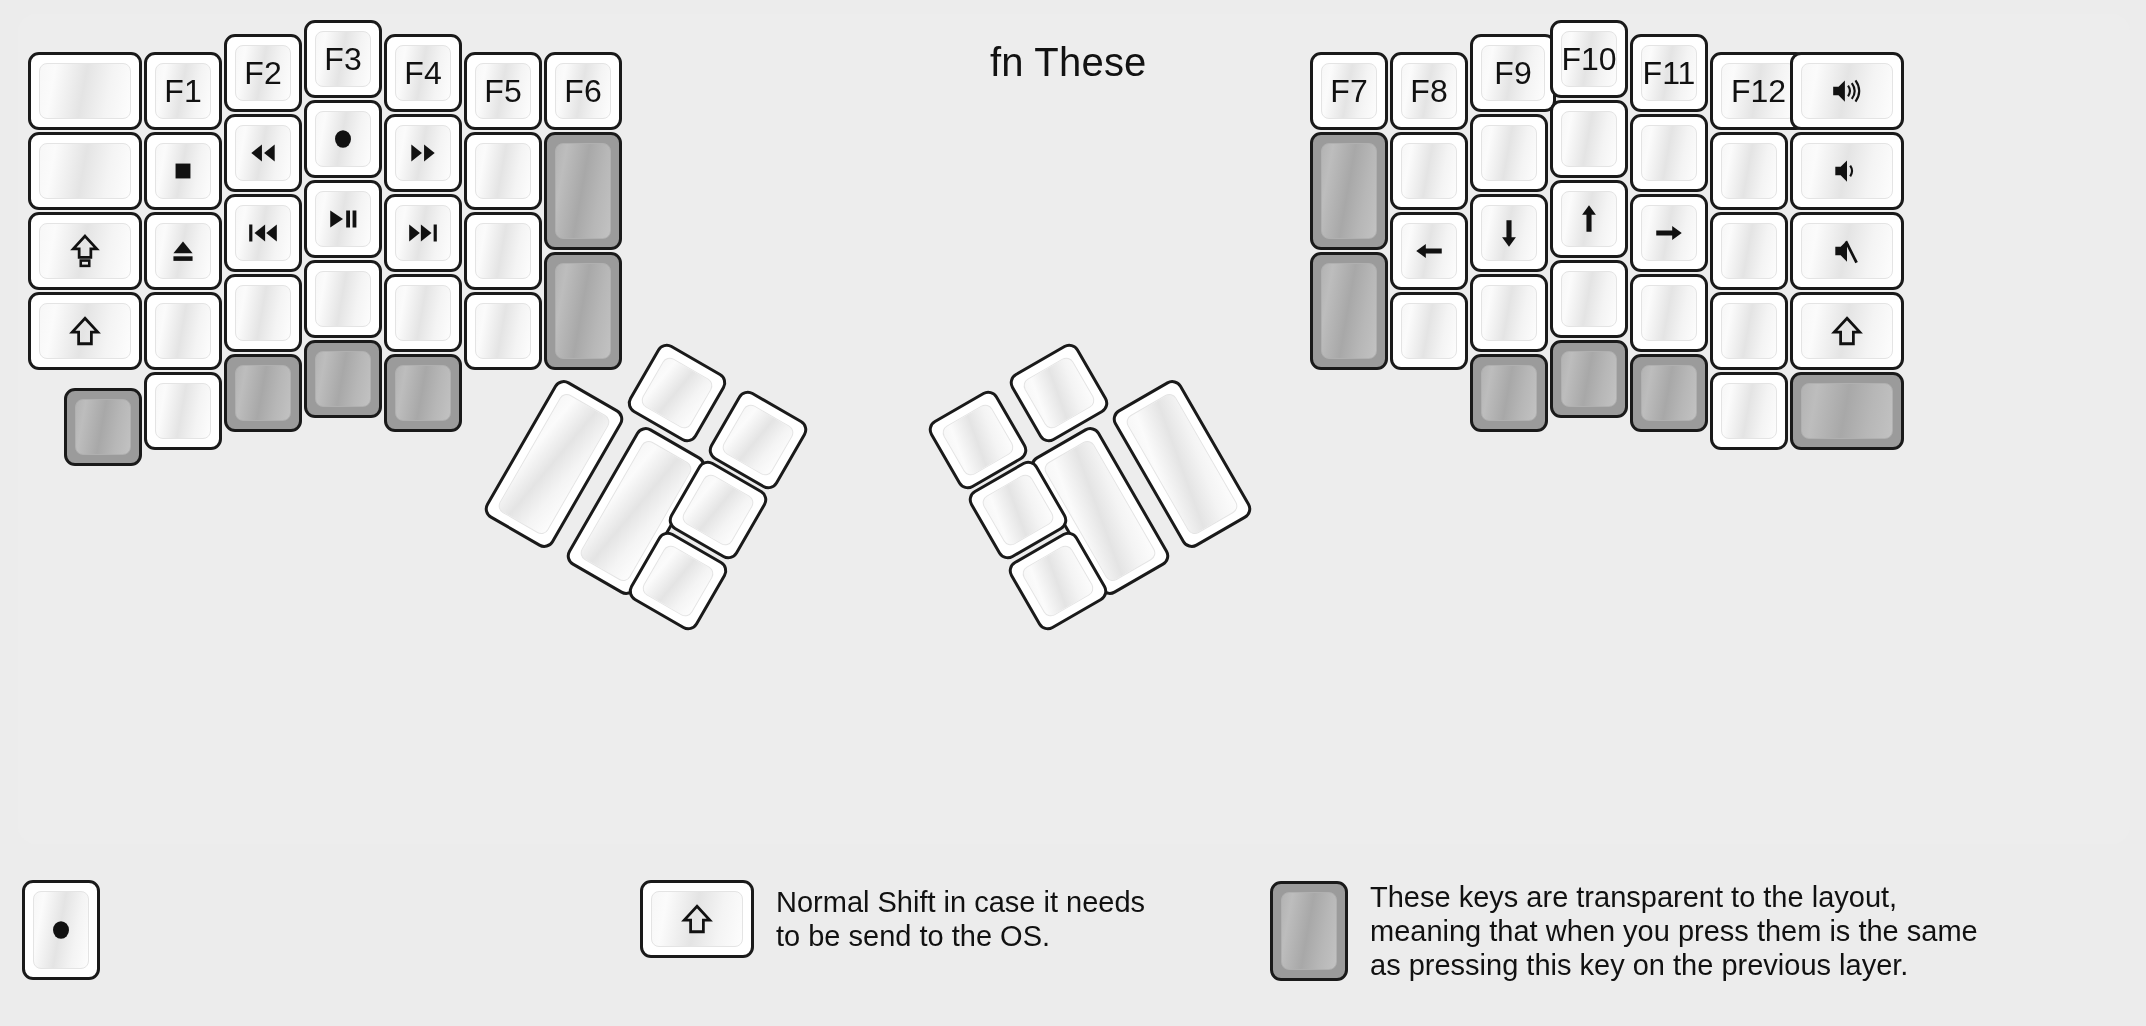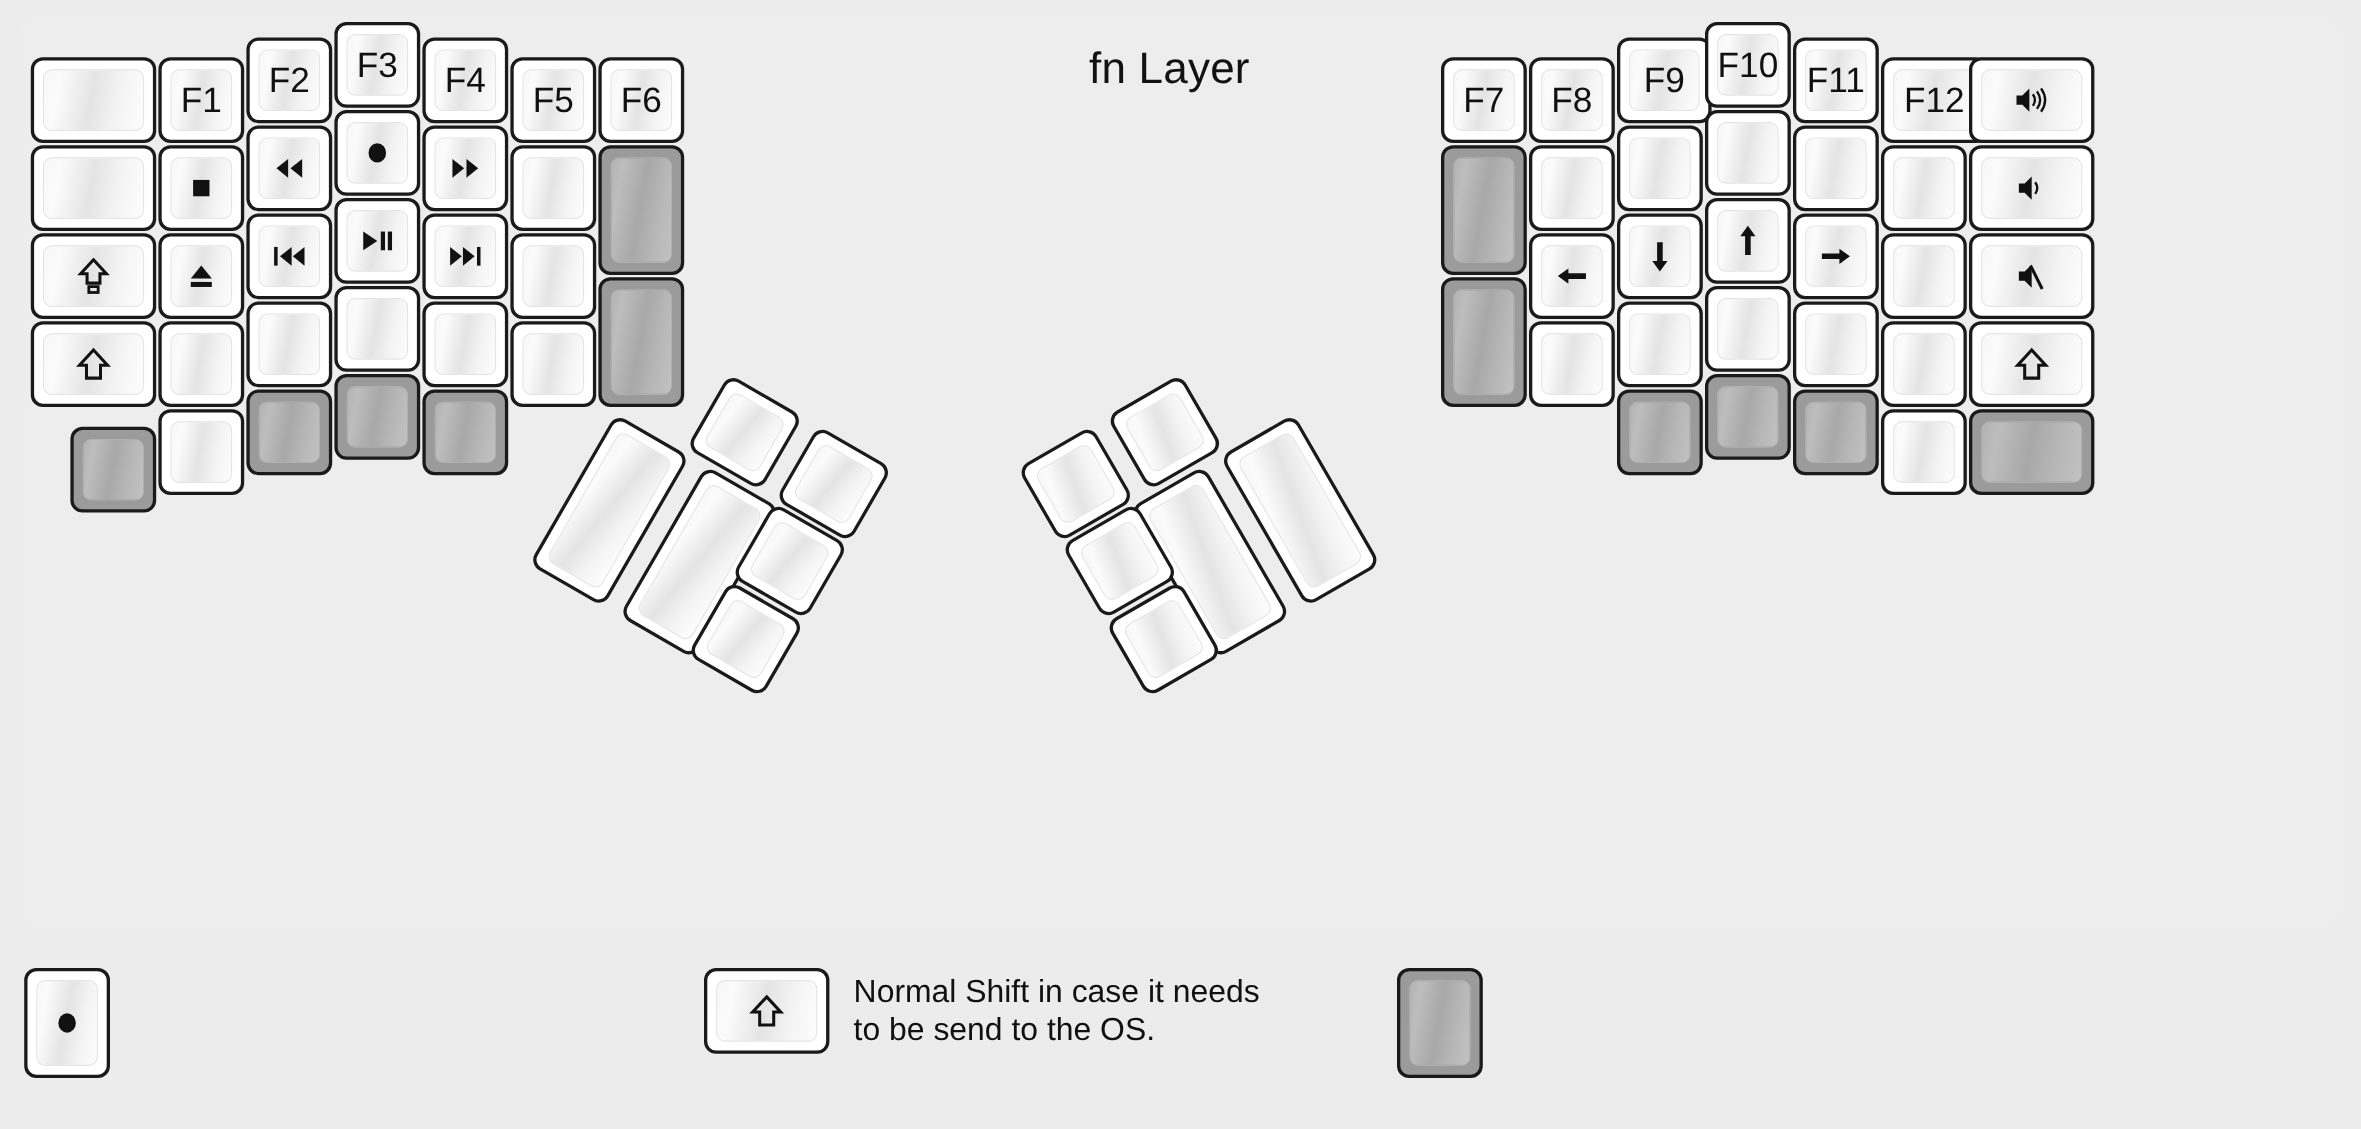--- a/index.html
+++ b/index.html
@@ -30,21 +30,21 @@
   .legend{position:absolute;display:flex;align-items:center;}
   .legend .lk{position:relative;flex:none;}
   .legend .txt{margin-left:22px;font-size:29px;line-height:1.18;color:#111;white-space:pre-line;}
 </style>
 </head>
 <body>
 
 <div id="root">
   <div class="plate"></div>
 
-  <div class="title" style="left:990px;top:40px;">fn Layer</div>
+  <div class="title" style="left:990px;top:40px;">fn These</div>
 
   <div id="left-half">
       <div class="key" style="left: 28px; top: 52px; width: 114px; height: 78px;">
         <div class="top"></div>
       </div>
       <div class="key" style="left: 28px; top: 132px; width: 114px; height: 78px;">
         <div class="top"></div>
       </div>
       <div class="key" style="left: 28px; top: 212px; width: 114px; height: 78px;">
         <div class="top">
@@ -446,15 +446,18 @@
         </div>
         <div class="txt">Normal Shift in case it needs
 to be send to the OS.</div>
       </div>
       <div class="legend" style="left: 1270px; top: 880px;">
         <div class="lk" style="width: 78px; height: 100px;">
           <div class="key trans" style="left: 0px; top: 0px; width: 78px; height: 100px;">
             <div class="top"></div>
           </div>
         </div>
+        <div class="txt">These keys are transparent to the layout,
+meaning that when you press them is the same
+as pressing this key on the previous layer.</div>
       </div>
     </div>
 </div>
 
 </body></html>

